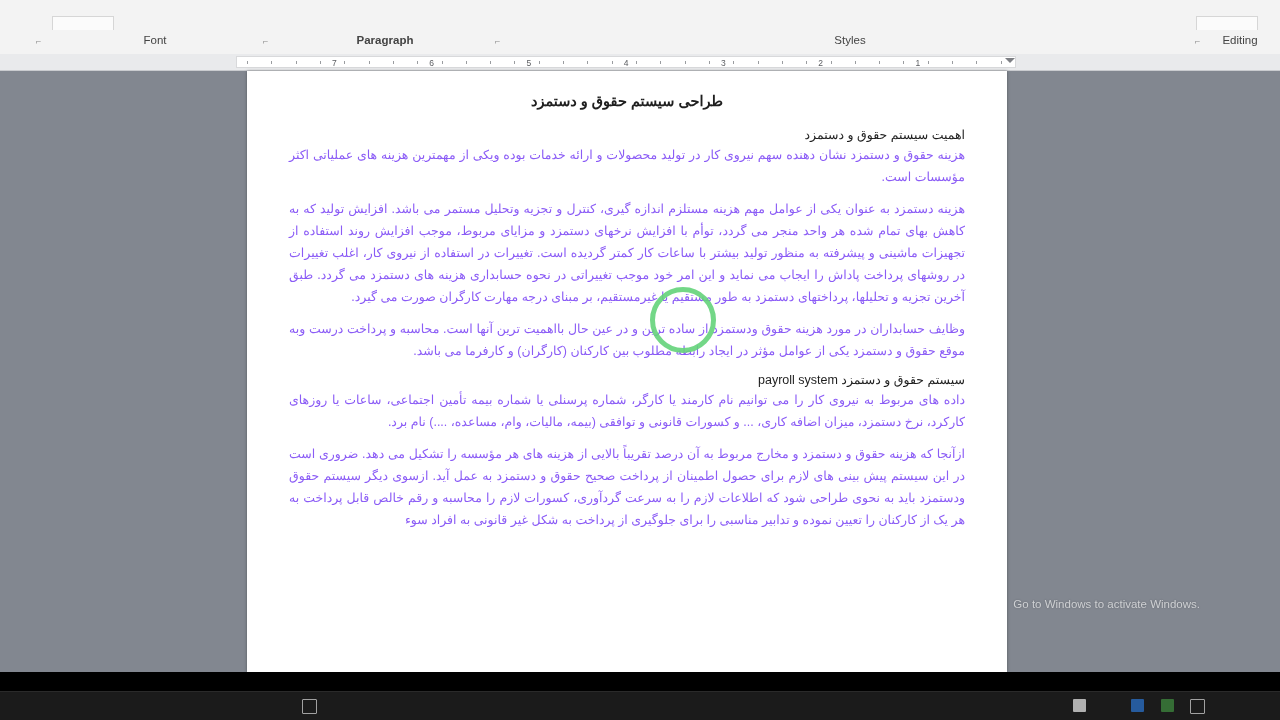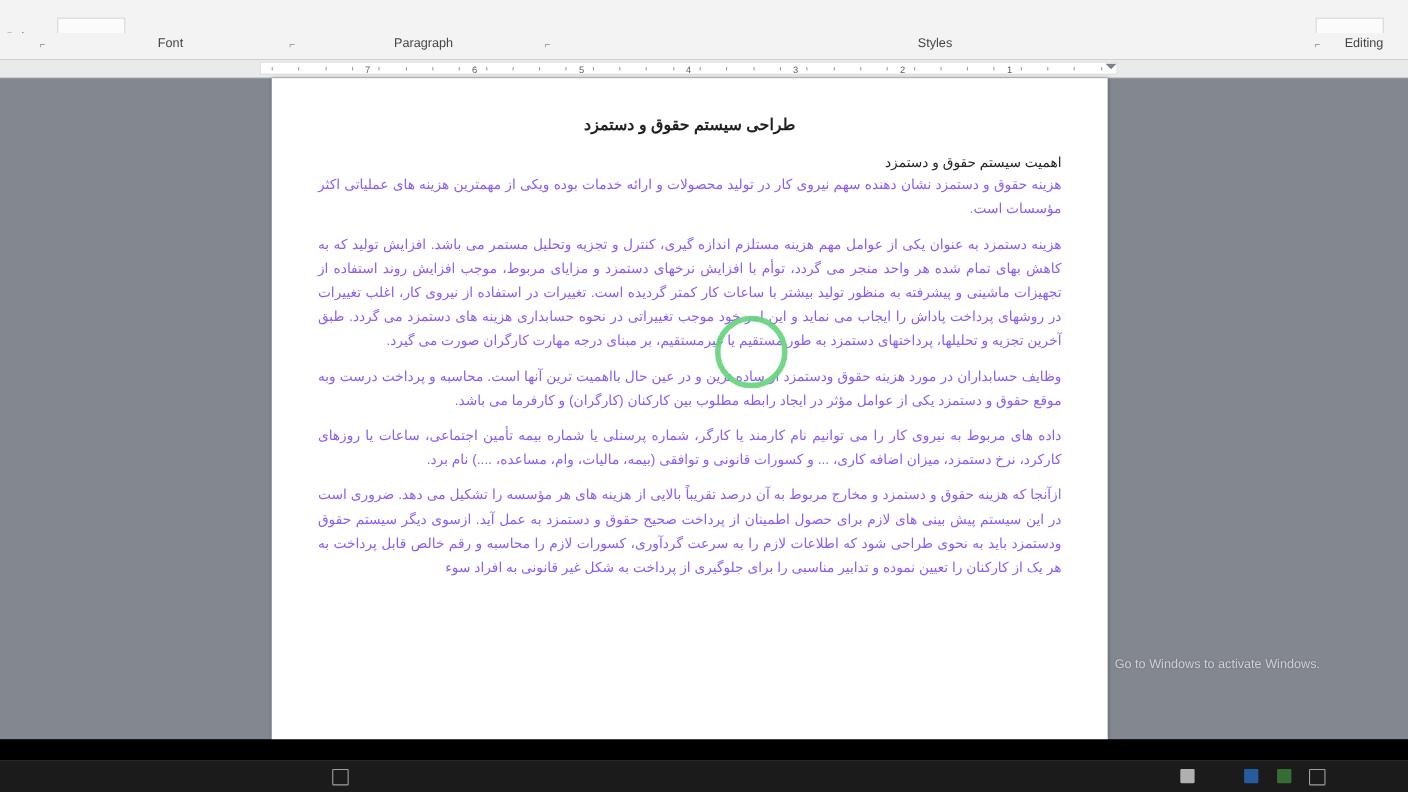--- a/index.html
+++ b/index.html
@@ -67,21 +67,21 @@
     direction: ltr;
   }
   .group-dialog {
     position: absolute;
     top: 6px;
     font-size: 9px;
     color: #8a8a8a;
     direction: ltr;
   }
   .g-font   { left: 110px; width: 90px; }
-  .g-para   { left: 330px; width: 110px; }
+  .g-para   { left: 330px; width: 110px; font-weight: bold; }
   .g-styles { left: 800px; width: 100px; }
   .g-edit   { left: 1205px; width: 70px; }
   .d-font   { left: 36px; }
   .d-para   { left: 263px; }
   .d-styles { left: 495px; }
   .d-styles2{ left: 1195px; }
 
   
   .doc-area {
     position: absolute;
@@ -140,21 +140,21 @@
     position: absolute;
     top: 17px;
     left: 247px;
     width: 760px;
     height: 601px;
     background: #ffffff;
     box-shadow: 0 0 3px rgba(0,0,0,0.35);
   }
   .page-body {
     position: absolute;
-    top: 12px; left: 0;
+    top: 0; left: 0;
     width: 760px;
     height: 601px;
     padding: 22px 42px 0 42px;
     box-sizing: border-box;
     direction: rtl;
     text-align: right;
   }
   .doc-title {
     font-size: 14.5px;
     font-weight: bold;
@@ -306,20 +306,21 @@
 
     <div class="page">
       <div class="page-body">
         <div class="doc-title">طراحی سیستم حقوق و دستمزد</div>
 
         <div class="doc-heading">اهمیت سیستم حقوق و دستمزد</div>
         <div class="doc-p">هزینه حقوق و دستمزد نشان دهنده سهم نیروی کار در تولید محصولات و ارائه خدمات بوده ویکی از مهمترین هزینه های عملیاتی اکثر مؤسسات است.</div>
         <div class="doc-p">هزینه دستمزد به عنوان یکی از عوامل مهم هزینه مستلزم اندازه گیری، کنترل و تجزیه وتحلیل مستمر می باشد. افزایش تولید که به کاهش بهای تمام شده هر واحد منجر می گردد، توأم با افزایش نرخهای دستمزد و مزایای مربوط، موجب افزایش روند استفاده از تجهیزات ماشینی و پیشرفته به منظور تولید بیشتر با ساعات کار کمتر گردیده است. تغییرات در استفاده از نیروی کار، اغلب تغییرات در روشهای پرداخت پاداش را ایجاب می نماید و این امر خود موجب تغییراتی در نحوه حسابداری هزینه های دستمزد می گردد. طبق آخرین تجزیه و تحلیلها، پرداختهای دستمزد به طور مستقیم یا غیرمستقیم، بر مبنای درجه مهارت کارگران صورت می گیرد.</div>
         <div class="doc-p">وظایف حسابداران در مورد هزینه حقوق ودستمزد از ساده ترین و در عین حال بااهمیت ترین آنها است. محاسبه و پرداخت درست وبه موقع حقوق و دستمزد یکی از عوامل مؤثر در ایجاد رابطه مطلوب بین کارکنان (کارگران) و کارفرما می باشد.</div>
 
+        <div class="doc-heading">سیستم حقوق و دستمزد payroll system</div>
         <div class="doc-p">داده های مربوط به نیروی کار را می توانیم نام کارمند یا کارگر، شماره پرسنلی یا شماره بیمه تأمین اجتماعی، ساعات یا روزهای کارکرد، نرخ دستمزد، میزان اضافه کاری، ... و کسورات قانونی و توافقی (بیمه، مالیات، وام، مساعده، ....) نام برد.</div>
         <div class="doc-p">ازآنجا که هزینه حقوق و دستمزد و مخارج مربوط به آن درصد تقریباً بالایی از هزینه های هر مؤسسه را تشکیل می دهد. ضروری است در این سیستم پیش بینی های لازم برای حصول اطمینان از پرداخت صحیح حقوق و دستمزد به عمل آید. ازسوی دیگر سیستم حقوق ودستمزد باید به نحوی طراحی شود که اطلاعات لازم را به سرعت گردآوری، کسورات لازم را محاسبه و رقم خالص قابل پرداخت به هر یک از کارکنان را تعیین نموده و تدابیر مناسبی را برای جلوگیری از پرداخت به شکل غیر قانونی به افراد سوء</div>
       </div>
     </div>
 
     <div class="click-ring" id="click-ring" style="border-color: rgb(100, 211, 122); left: 650px; top: 233px;"></div>
 
     <div class="watermark">
       <div class="wm-sub">Go to Windows to activate Windows.</div>
     </div>

